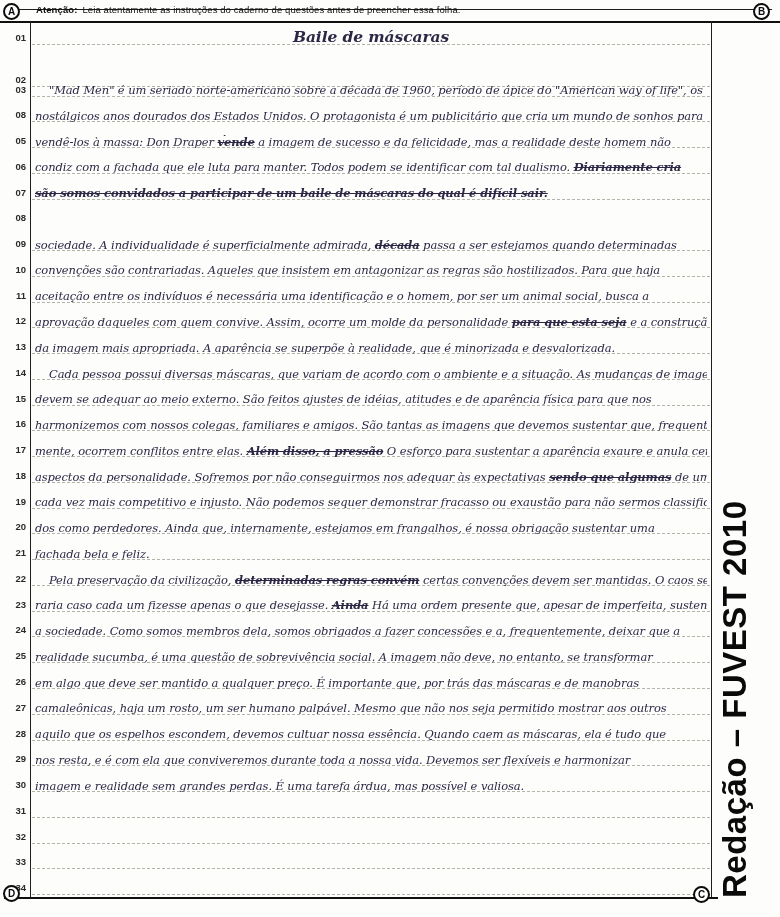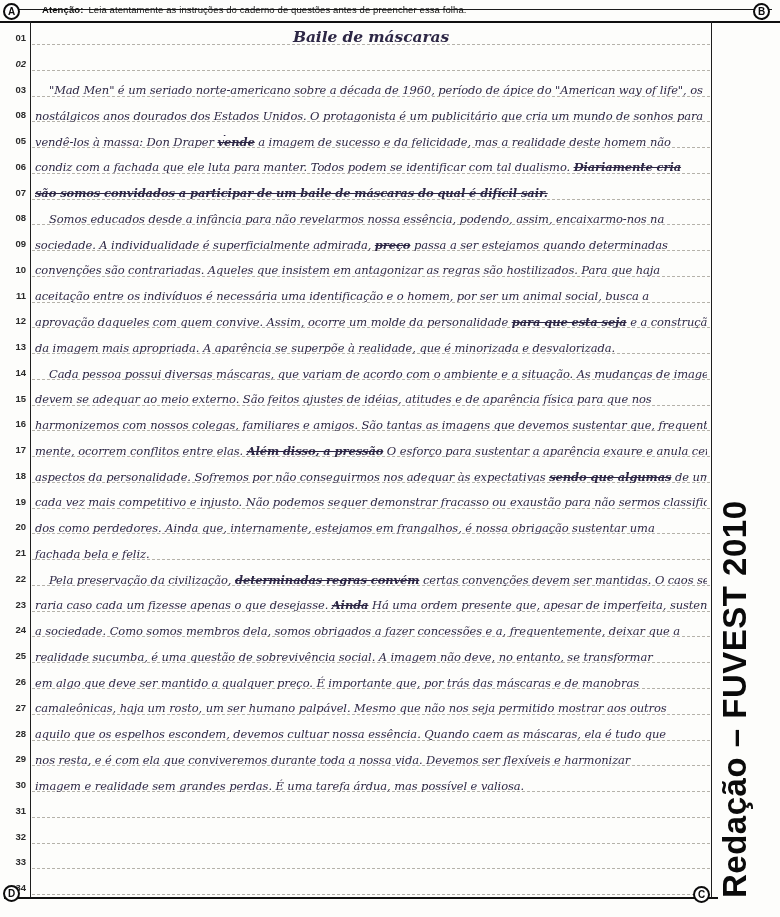--- a/index.html
+++ b/index.html
@@ -5,21 +5,21 @@
   html,body { margin:0; padding:0; background:#ffffff; }
   .sheet {
     position:relative; width:780px; height:917px; overflow:hidden;
     background:#fdfdfb; font-family:"Liberation Sans", sans-serif;
   }
   .topline1 { position:absolute; top:9px; left:8px; right:8px; border-top:1.5px solid #1c1c1c; }
   .topline2 { position:absolute; top:21px; left:0; right:0; border-top:2px solid #101010; }
   .border-left  { position:absolute; left:30px;  top:21px; height:877px; border-left:1.6px solid #1e1e1e; }
   .border-right { position:absolute; left:711px; top:21px; height:877px; border-left:1.6px solid #1e1e1e; }
   .border-bottom{ position:absolute; left:4px; top:897px; width:714px; border-top:2px solid #101010; }
-  .header { position:absolute; top:4px; left:42px; font-size:9.5px; color:#111; letter-spacing:0.1px; white-space:nowrap; }
+  .header { position:absolute; top:4px; left:36px; font-size:9.5px; color:#111; letter-spacing:0.1px; white-space:nowrap; }
   .header b { margin-right:5px; }
   .marker {
     position:absolute; width:13px; height:13px; border:2.5px solid #0c0c0c; border-radius:50%;
     background:#fff; color:#0c0c0c; font-weight:bold; font-size:10px; line-height:13px;
     text-align:center; z-index:5;
   }
   .mA { left:3px;   top:3px; }
   .mB { left:753px; top:3px; }
   .mC { left:693px; top:886px; }
   .mD { left:3px;   top:885px; }
@@ -69,21 +69,21 @@
   <div class="border-bottom"></div>
 
   <div id="rows">
       <div class="row title" style="top: 22px;">
         <span class="num">01</span>
         <div class="area">
           <div class="rule"></div>
           <div class="hw"><span>Baile de máscaras</span></div>
         </div>
       </div>
-      <div class="row" style="top: 48px; font-style: italic;">
+      <div class="row" style="top: 64px;">
         <span class="num">02</span>
         <div class="area">
           <div class="rule"></div>
         </div>
       </div>
       <div class="row" style="top: 73.52px;">
         <span class="num">03</span>
         <div class="area">
           <div class="rule"></div>
           <div class="hw ind"><span>"Mad Men" é um seriado norte-americano sobre a década de 1960, período de ápice do "American way of life", os</span></div>
@@ -112,30 +112,26 @@
       </div>
       <div class="row" style="top: 176.56px;">
         <span class="num">07</span>
         <div class="area">
           <div class="rule"></div>
           <div class="hw"><span class="strike">são somos convidados a participar de um baile de máscaras do qual é difícil sair.</span></div>
         </div>
       </div>
       <div class="row" style="top: 202.32px;">
         <span class="num">08</span>
-        <div class="area">
-          <div class="rule"></div>
-          <div class="hw ind"><span>Somos educados desde a infância para não revelarmos nossa essência, podendo, assim, encaixarmo-nos na</span></div>
-        </div>
       </div>
       <div class="row" style="top: 228.08px;">
         <span class="num">09</span>
         <div class="area">
           <div class="rule"></div>
-          <div class="hw"><span>sociedade. A individualidade é superficialmente admirada, </span><span class="strike">preço</span><span> passa a ser estejamos quando determinadas</span></div>
+          <div class="hw"><span>sociedade. A individualidade é superficialmente admirada, </span><span class="strike">década</span><span> passa a ser estejamos quando determinadas</span></div>
         </div>
       </div>
       <div class="row" style="top: 253.84px;">
         <span class="num">10</span>
         <div class="area">
           <div class="rule"></div>
           <div class="hw"><span>convenções são contrariadas. Aqueles que insistem em antagonizar as regras são hostilizados. Para que haja</span></div>
         </div>
       </div>
       <div class="row" style="top: 279.6px;">

